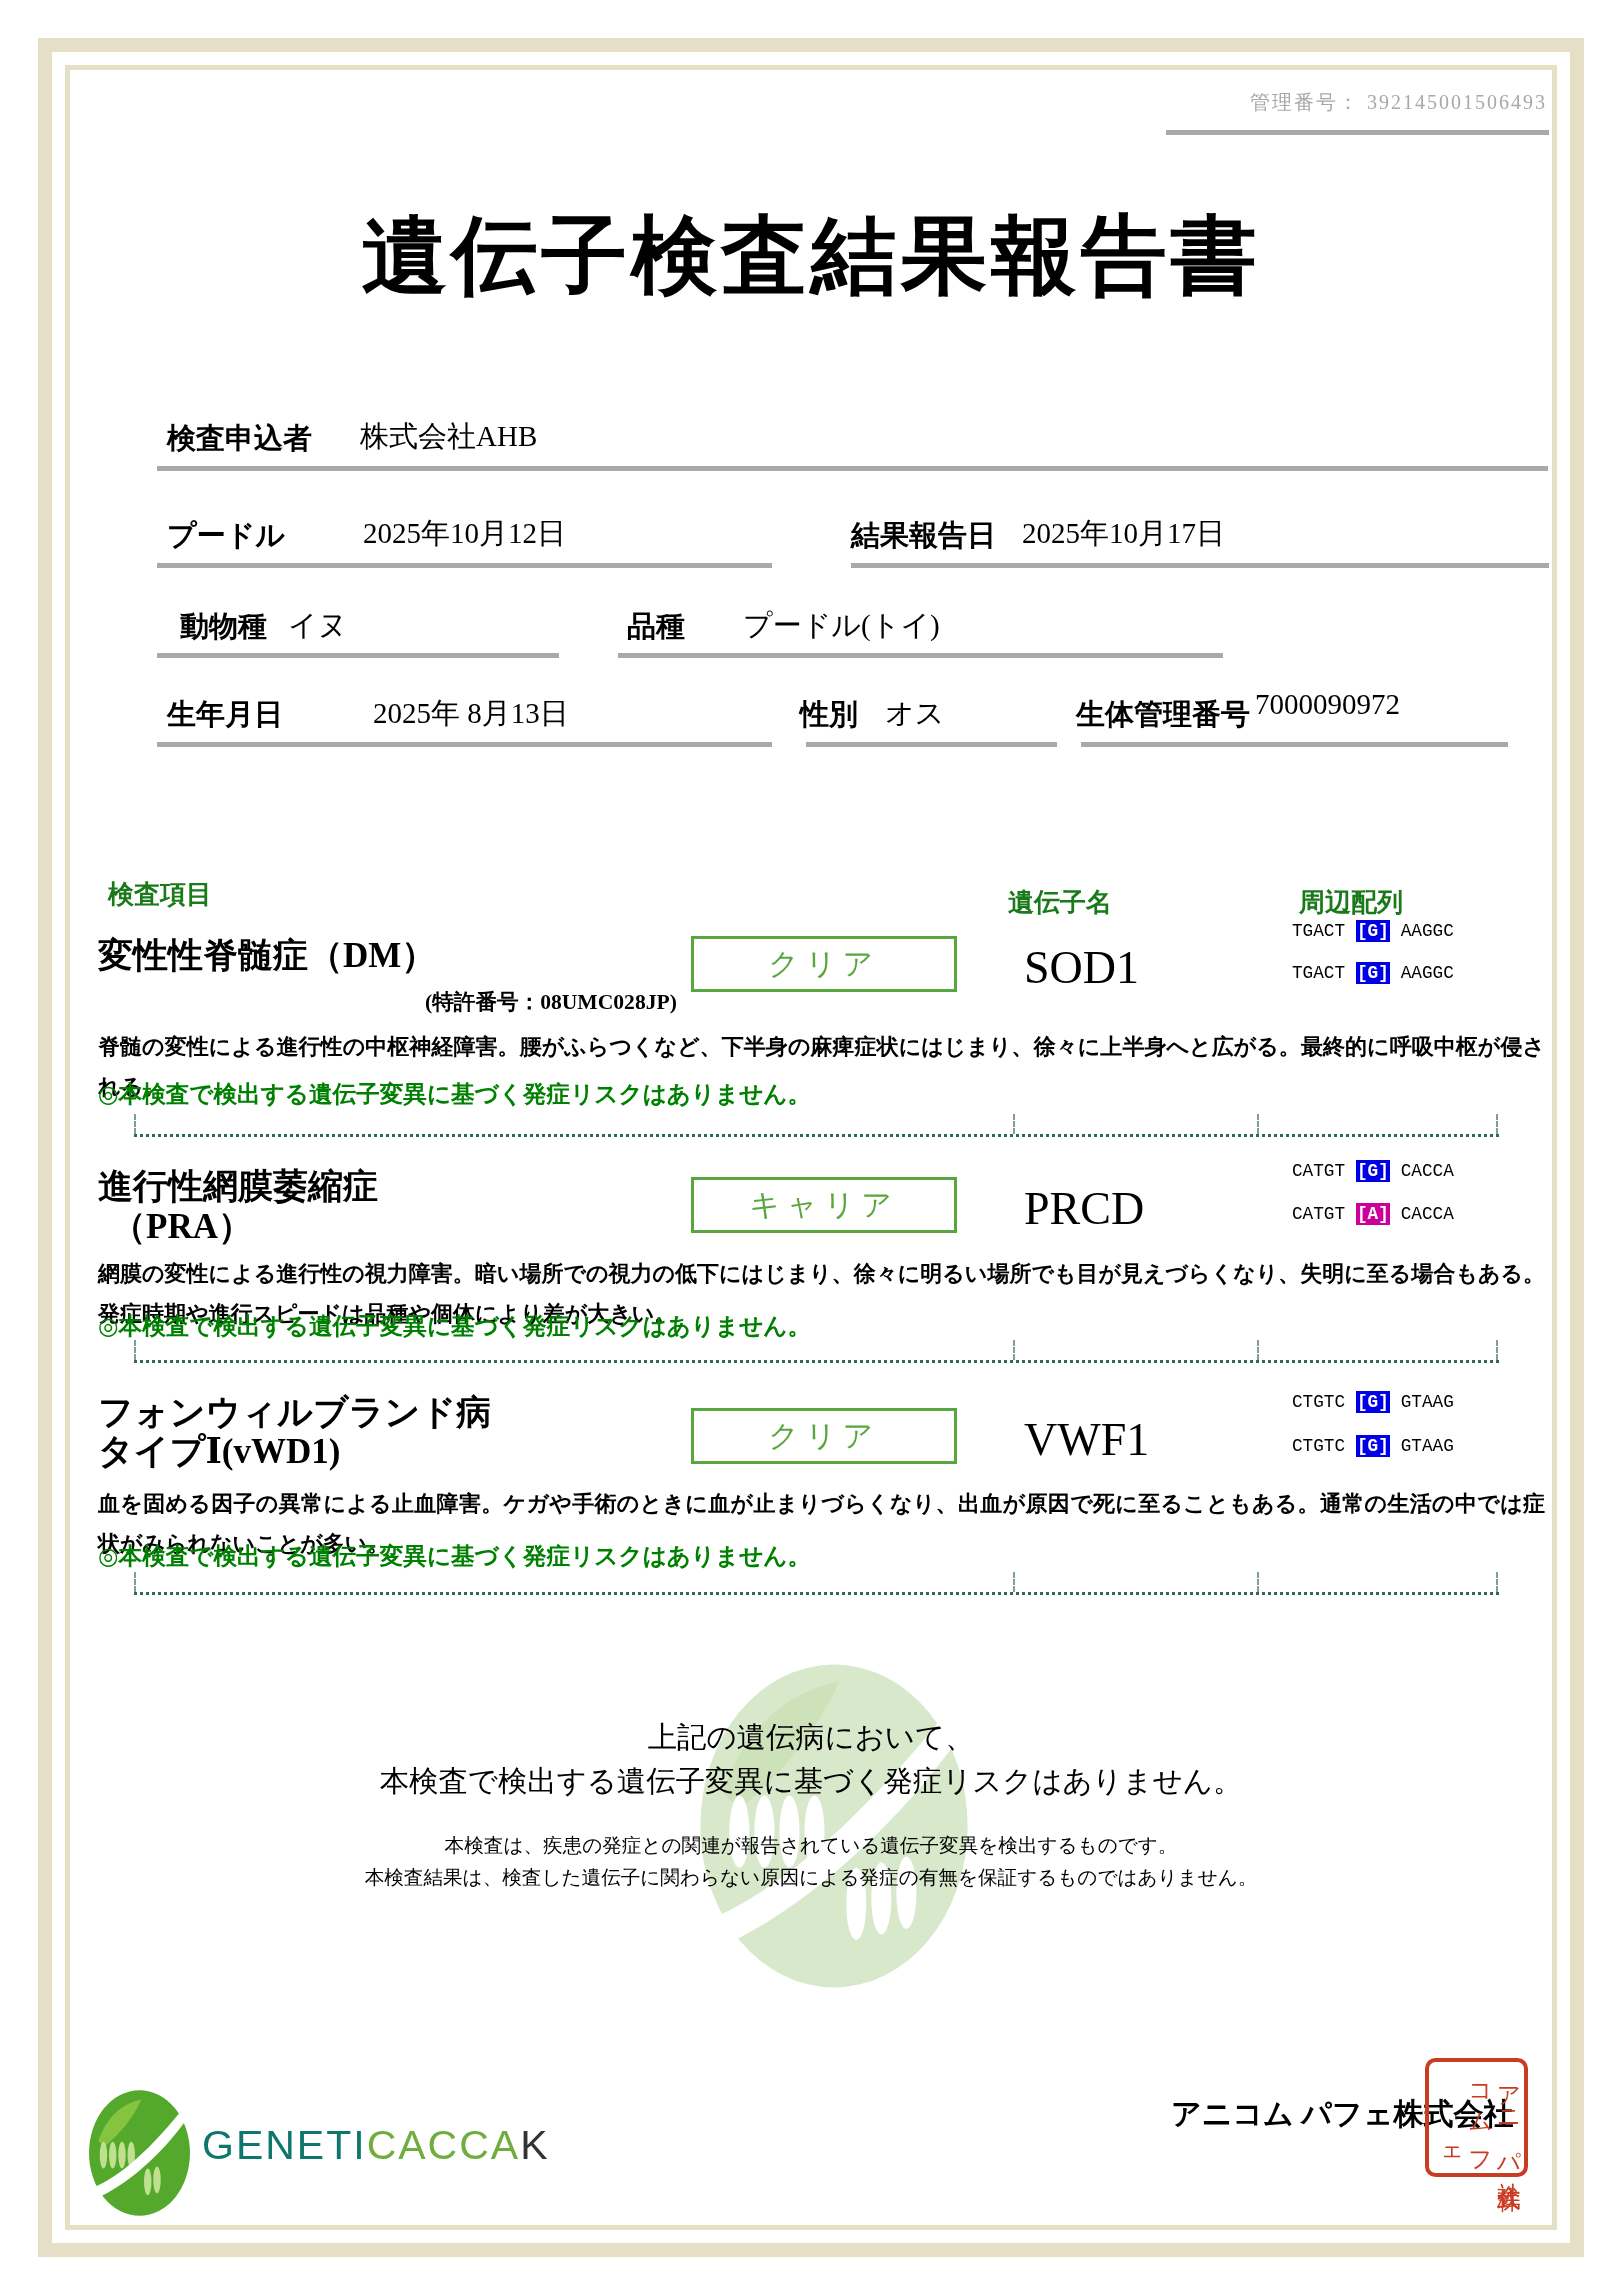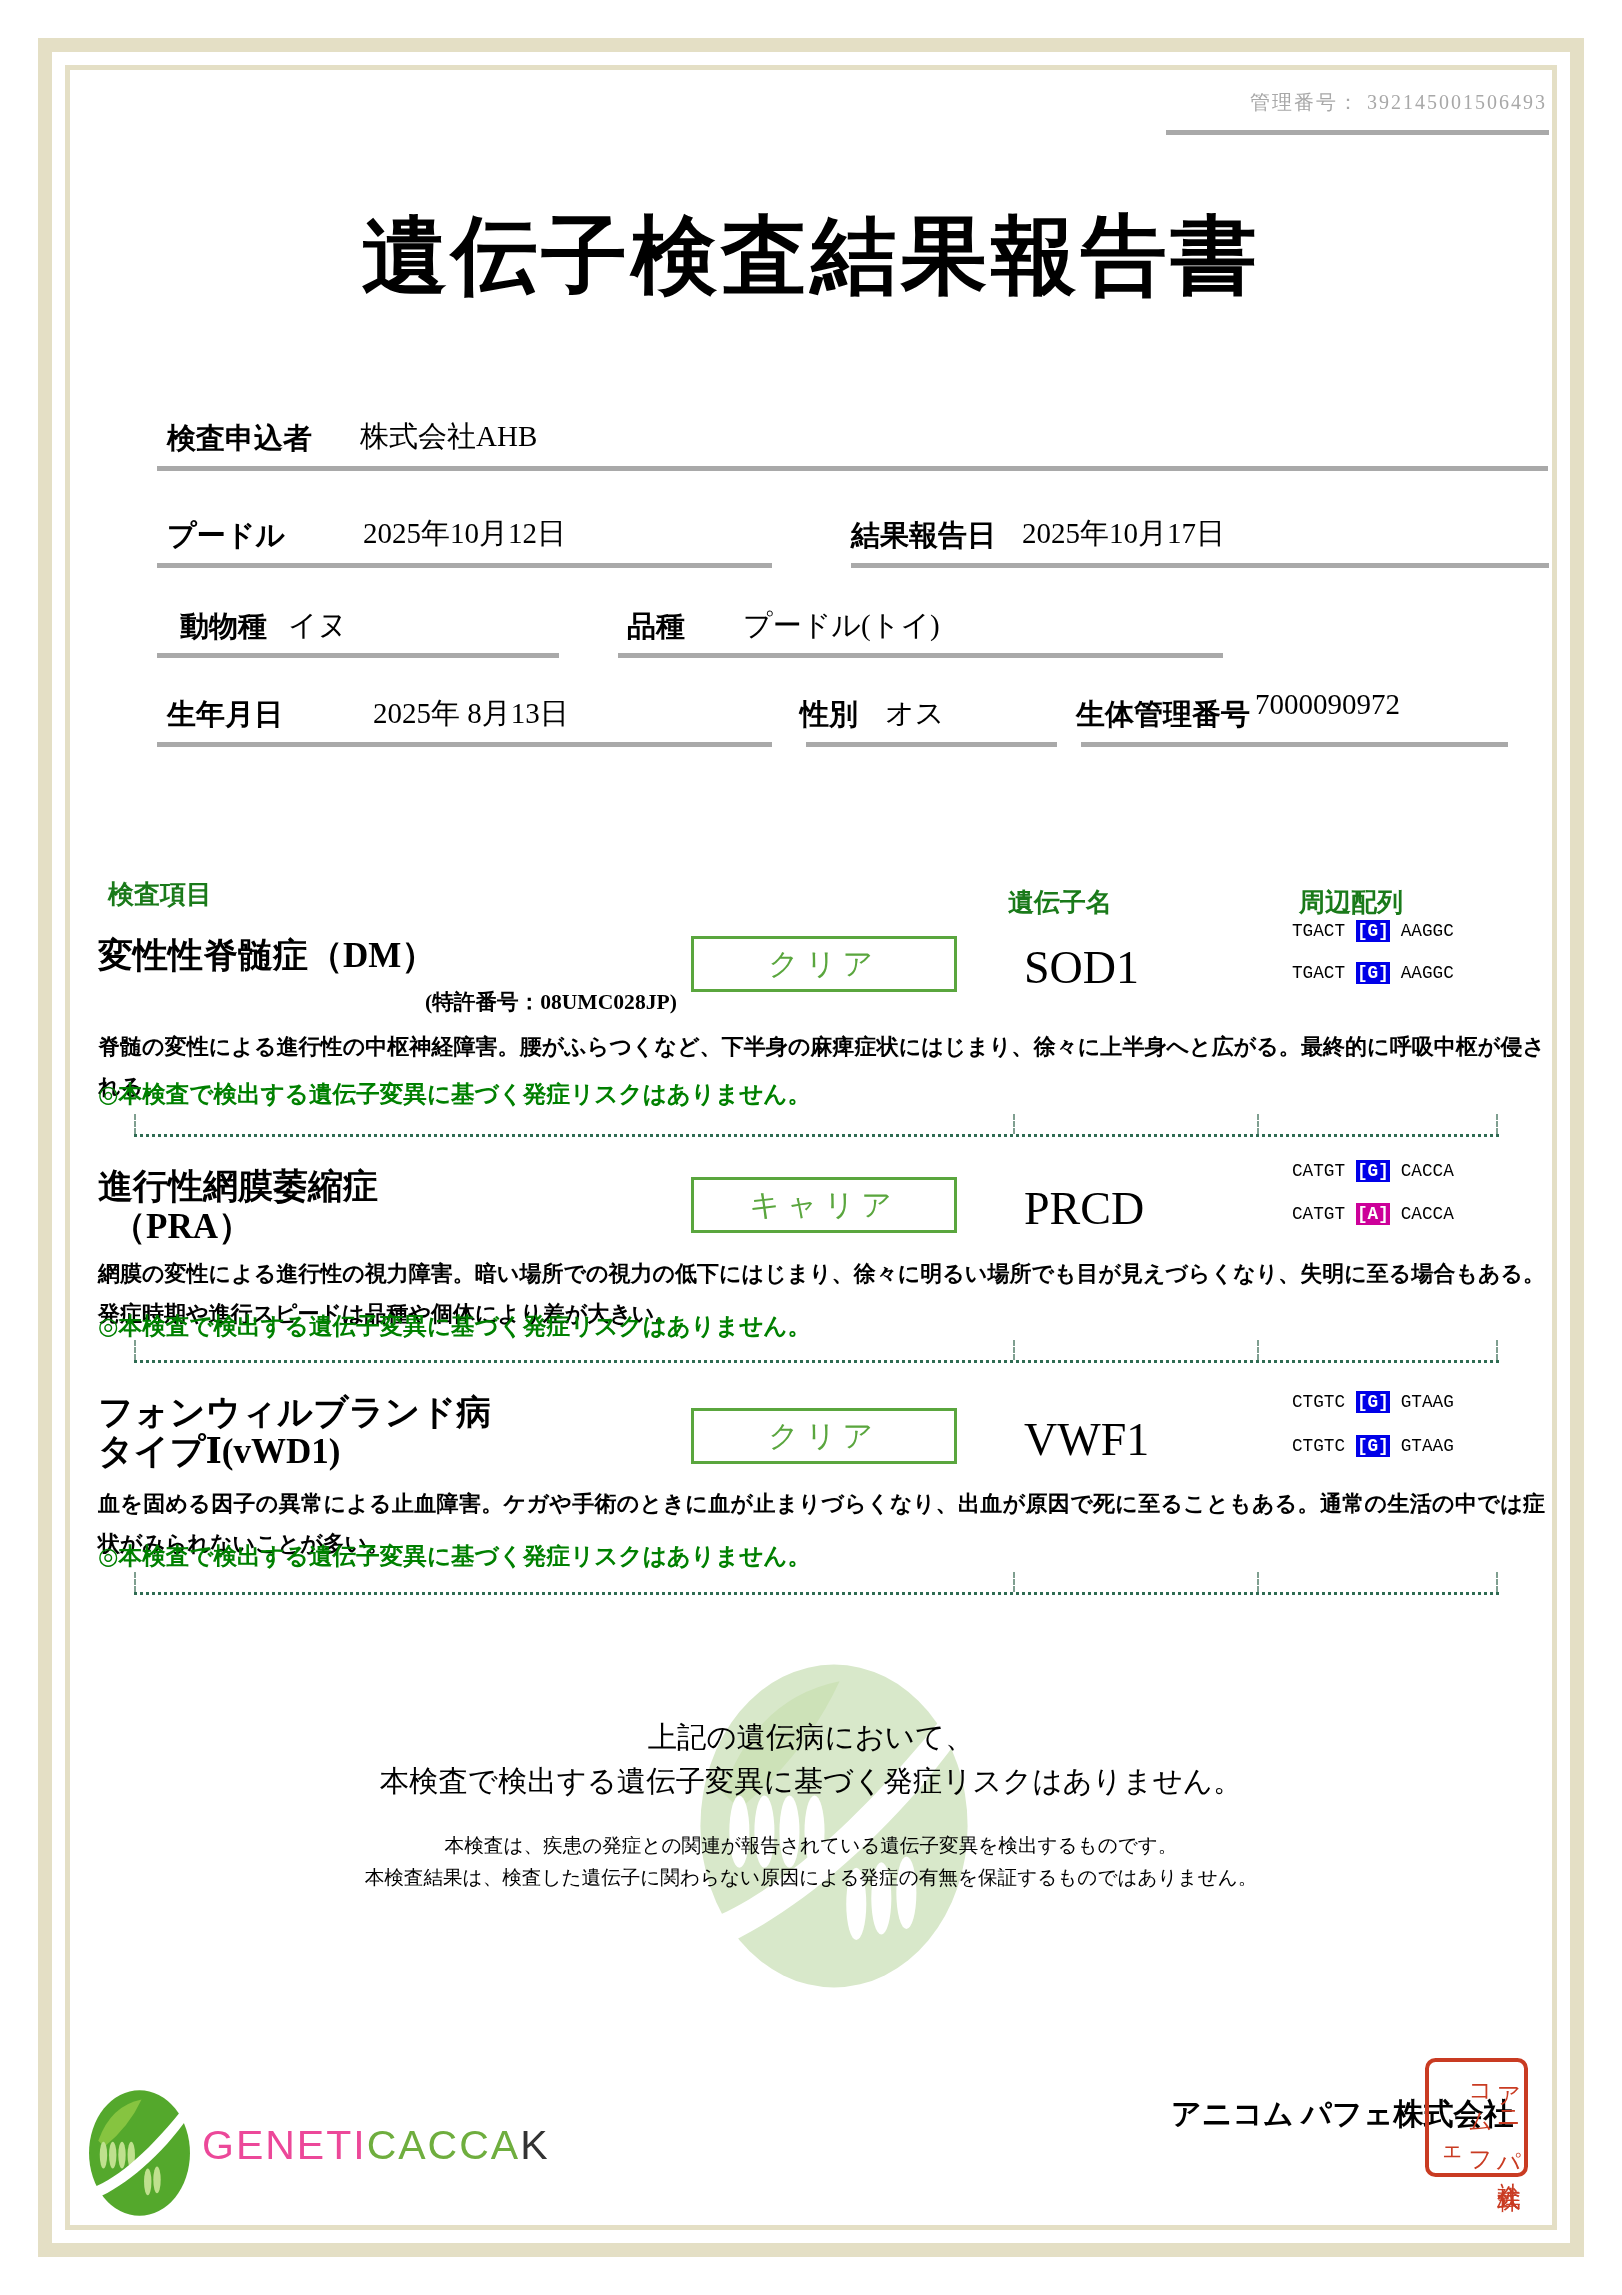--- a/index.html
+++ b/index.html
@@ -40,21 +40,21 @@
   
   .sum-big{left:72px;width:1478px;text-align:center;font-size:29.4px;
            font-family:"Liberation Sans","DejaVu Sans",sans-serif;white-space:nowrap;}
   .sum-small{left:72px;width:1478px;text-align:center;font-size:19.6px;
              font-family:"Liberation Sans","DejaVu Sans",sans-serif;white-space:nowrap;}
   .wm{left:651px;top:1659px;width:366px;height:334px;z-index:0;}
   .fg{z-index:1;}
   
   .brand{left:202px;top:2122px;font-family:"Liberation Sans","DejaVu Sans",sans-serif;
          font-size:41px;letter-spacing:2px;white-space:nowrap;}
-  .brand .b1{color:#ec4899;} .brand .b2{color:#6fae3e;} .brand .b3{color:#333;}
+  .brand .b1{color:#0f766e;} .brand .b2{color:#6fae3e;} .brand .b3{color:#333;}
   .company{left:1171px;top:2094px;font-size:30px;font-weight:700;white-space:nowrap;}
   .seal{left:1425px;top:2058px;width:103px;height:119px;border:4.6px solid #c93b22;
         border-radius:10.5px;box-sizing:border-box;writing-mode:vertical-rl;
         display:flex;justify-content:space-around;padding:2.6px 1.3px;}
   .seal div{writing-mode:vertical-rl;font-size:23.6px;color:#c93b22;line-height:1.2;
             letter-spacing:-2px;text-align:center;}
 </style>
 </head>
 <body>
 

